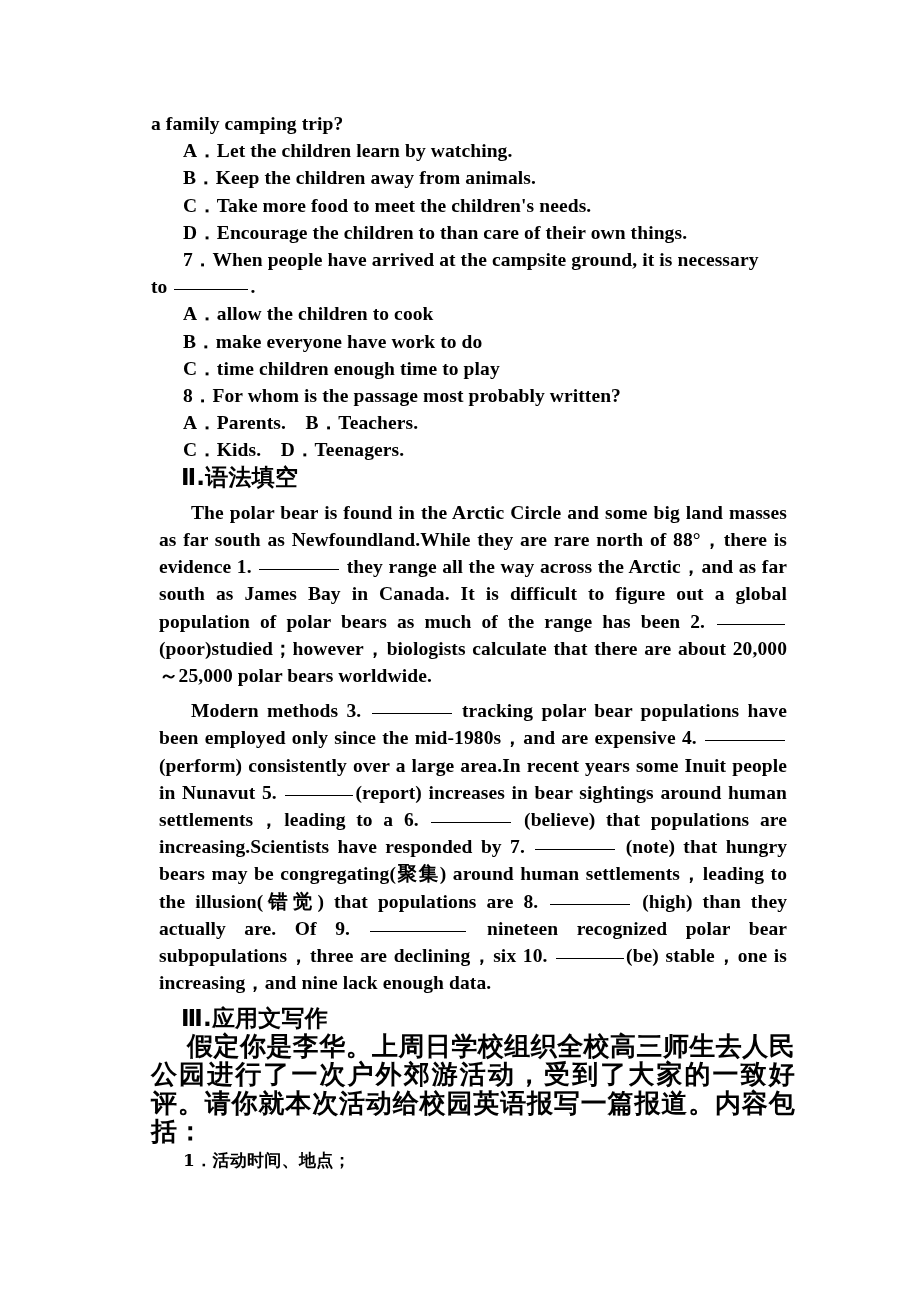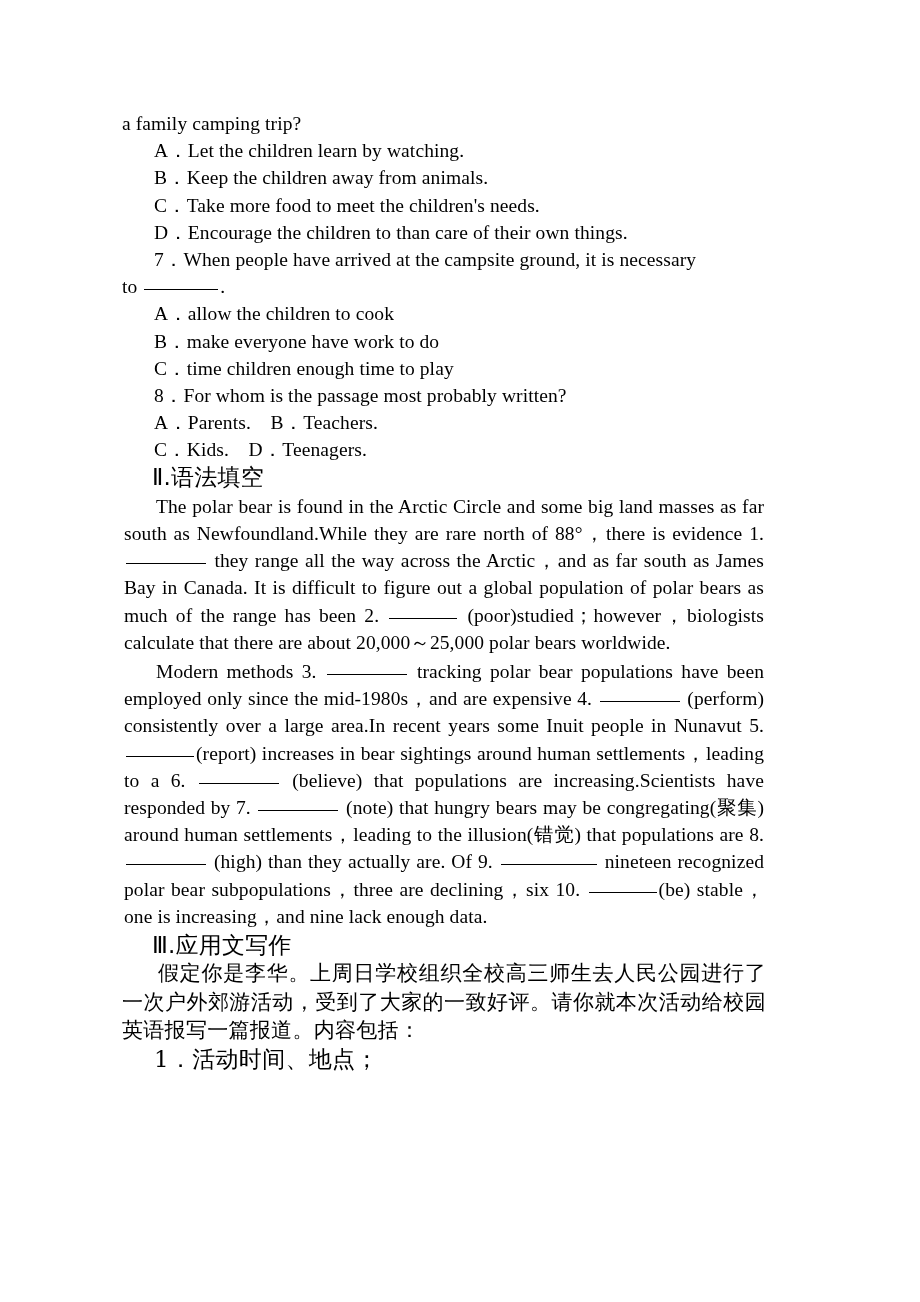--- a/index.html
+++ b/index.html
@@ -15,39 +15,40 @@
     overflow: hidden;
   }
   .page {
     position: relative;
     width: 920px;
     height: 1302px;
     background: #ffffff;
   }
   .content {
     position: absolute;
-    left: 122px;
+    left: 151px;
     top: 110px;
     width: 644px;
+    font-weight: bold;
   }
 
   
   .line {
     font-size: 19.5px;
     line-height: 27.2px;
     white-space: pre;
     letter-spacing: 0.1px;
   }
   .para {
     font-size: 19.5px;
     line-height: 27.2px;
     text-align: justify;
     text-align-last: left;
     text-justify: inter-word;
-    margin: 2px;
+    margin: 8px;
     letter-spacing: 0.1px;
   }
   .para.indent {
     text-indent: 32px;
   }
   .opt {
     padding-left: 32px;
   }
   .qnum {
     padding-left: 32px;
@@ -69,31 +70,31 @@
     border-bottom: 1.6px solid #000;
     vertical-align: 3px;
     height: 13px;
     margin: 0 2px;
   }
   .blank.w1 { width: 74px; }
   .blank.w2 { width: 80px; }
   .blank.w4 { width: 68px; }
   .blank.w5 { width: 96px; }
   .cn-para {
-    font-size: 21px;
+    font-size: 26px;
     line-height: 28.5px;
     text-align: justify;
     text-align-last: left;
     margin: 0;
     text-indent: 36px;
     letter-spacing: 0.3px;
     font-family: "DejaVu Serif", "Liberation Serif", serif;
   }
   .cn-item {
-    font-size: 23px;
+    font-size: 17px;
     line-height: 28.5px;
     padding-left: 32px;
     white-space: pre;
     letter-spacing: 0.3px;
     font-family: "DejaVu Serif", "Liberation Serif", serif;
   }
 </style>
 </head>
 <body>
 

